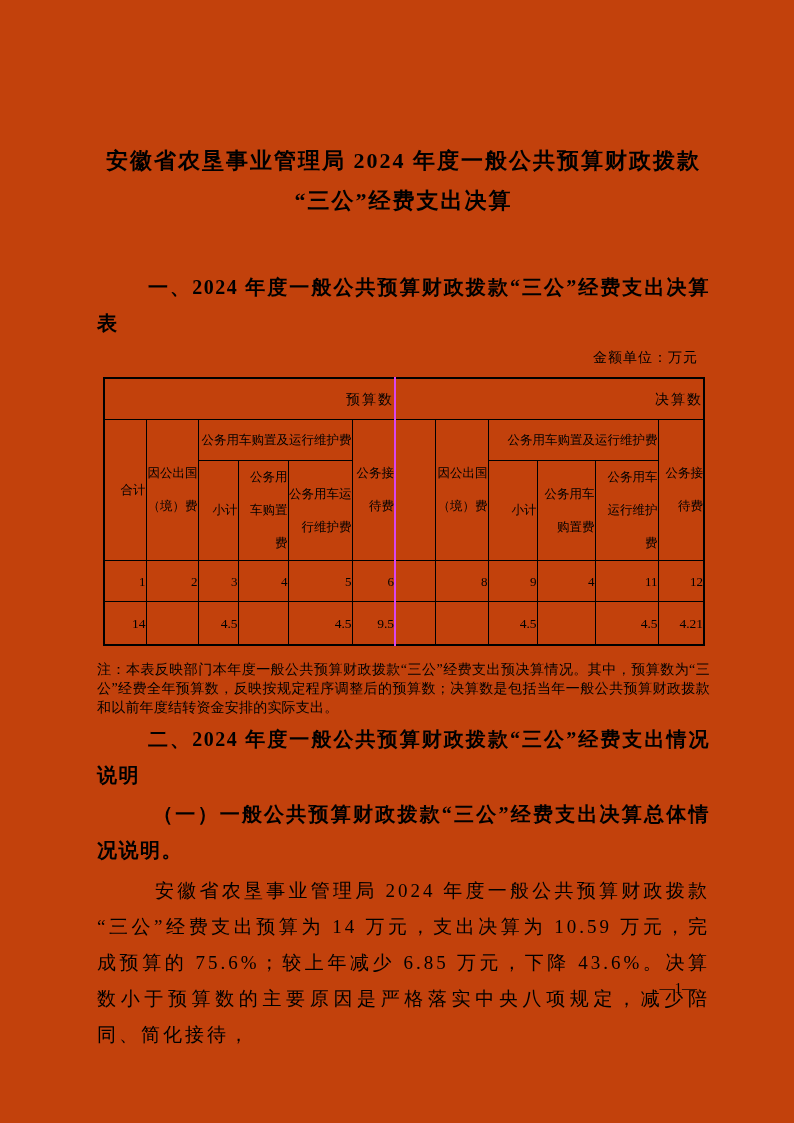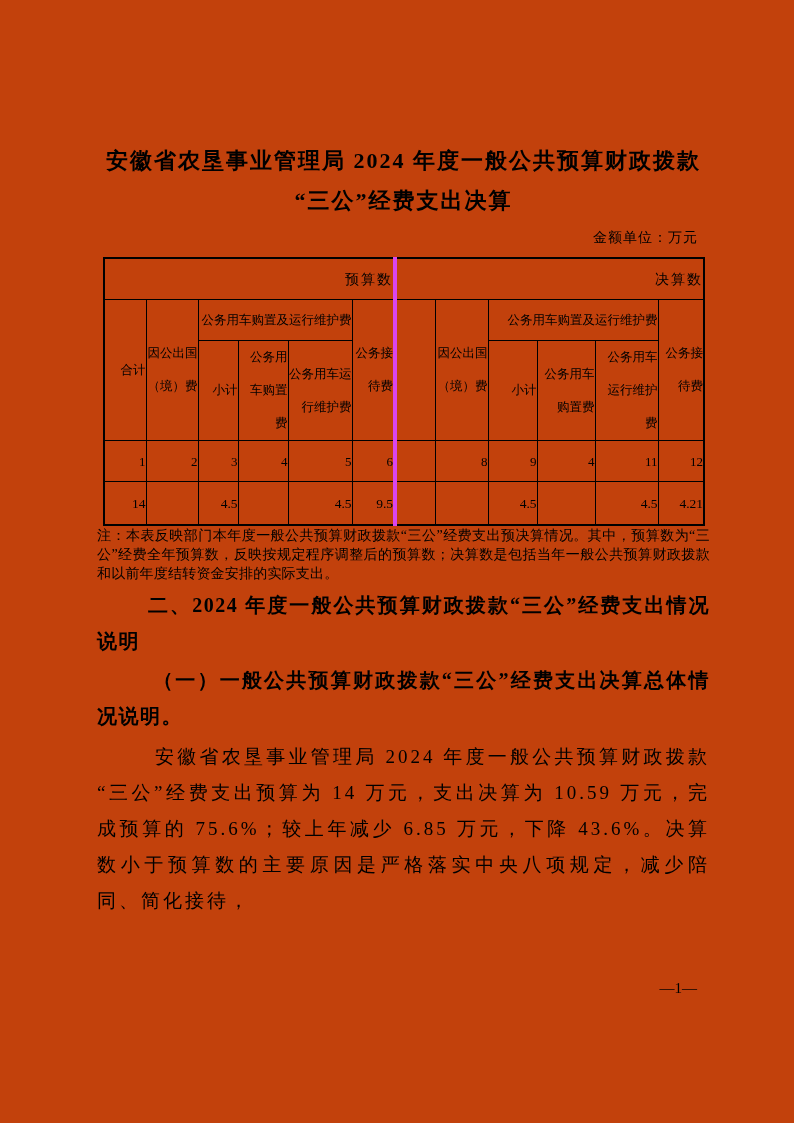--- a/index.html
+++ b/index.html
@@ -72,32 +72,32 @@
   }
   .budget-table td {
     border: 1px solid #000;
     text-align: right;
     vertical-align: middle;
     padding: 0;
     font-size: 12.5px;
     line-height: 19px;
     overflow: hidden;
   }
-  .budget-table td.mid { border-left: 4px solid #d946ef; padding-left: 44px; }
+  .budget-table td.mid { border-left: 2px solid #d946ef; padding-left: 44px; }
   .r1 td { height: 40px; font-size: 14px; letter-spacing: 2px; }
   .r2 td, .r3 td { line-height: 33px; font-size: 12.5px; }
   .r2 td { height: 40px; margin-left: 8px; }
   .r3 td { height: 78px; }
   .r4 td { height: 40px; font-size: 13px; }
   .r5 td { height: 42px; font-size: 13.5px; }
   .budget-table td.nowrap { white-space: nowrap; }
 
   
   .note {
-    margin-top: 0;
+    margin-top: 14px;
     font-size: 14px;
     line-height: 19px;
     text-align: justify;
     letter-spacing: 0.2px;
   }
 
   
   .para {
     margin-top: 5px;
     font-size: 19px;
@@ -119,20 +119,21 @@
 </head>
 <body>
 
 <div class="page">
 
   <div class="doc-title">
     <div>安徽省农垦事业管理局 2024 年度一般公共预算财政拨款</div>
     <div>“三公”经费支出决算</div>
   </div>
 
+  <div class="s-heading s1">一、2024 年度一般公共预算财政拨款“三公”经费支出决算表</div>
 
   <div class="unit-label">金额单位：万元</div>
 
   <table class="budget-table">
     <colgroup>
       <col style="width:42px">
         <col style="width:52px">
         <col style="width:40px">
         <col style="width:50px">
         <col style="width:64px">

